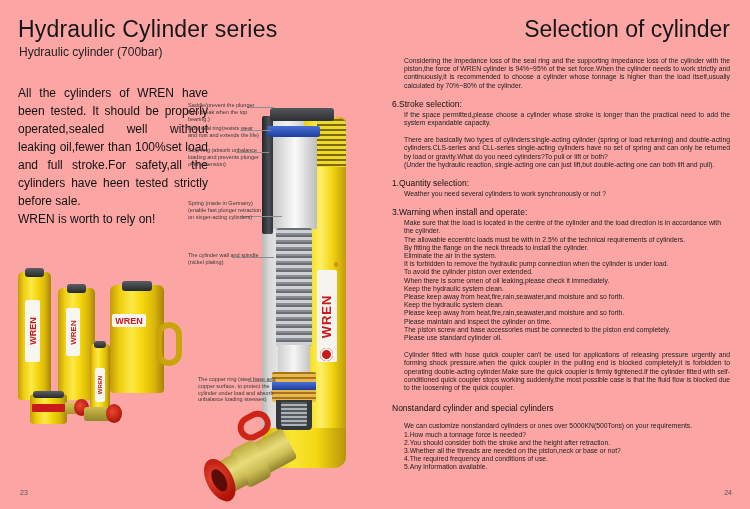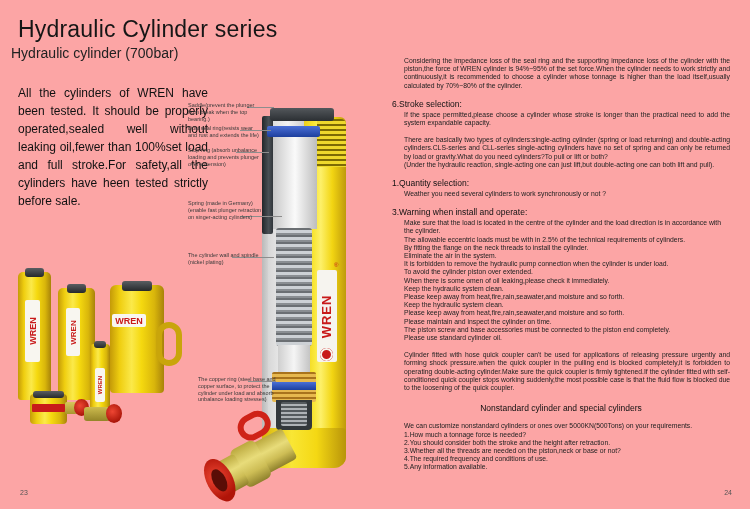--- a/index.html
+++ b/index.html
@@ -5,21 +5,21 @@
   html,body{margin:0;padding:0;background:#e9e9e9;}
   *{box-sizing:border-box;}
   .spread{
     position:relative;width:750px;height:509px;background:#fca5a5;
     font-family:Liberation Sans, sans-serif;color:#1c1c1c;overflow:hidden;
     margin:0 auto;
     padding-left:20px;
   }
   
   .lp-title{position:absolute;left:18px;top:16px;font-size:23px;font-weight:400;letter-spacing:.2px;color:#161616;margin:0;}
-  .lp-subtitle{position:absolute;left:11px;top:45px;font-size:14px;color:#222;}
+  .lp-subtitle{position:absolute;left:19px;top:45px;font-size:12px;color:#222;}
   .lp-intro{position:absolute;left:18px;top:84px;width:190px;font-size:12px;line-height:18px;color:#111;}
   .lp-intro .justify{text-align:justify;}
   .page-num{position:absolute;font-size:7px;color:#555;}
   .page-num.left{left:20px;top:489px;}
   .page-num.right{right:18px;top:489px;}
 
   
   .dlabel{position:absolute;width:74px;font-size:5.5px;line-height:6.8px;color:#3a3a3a;}
   #dl1{left:188px;top:102px;}
   #dl2{left:188px;top:125px;}
@@ -106,33 +106,34 @@
   .fit-cap{left:106px;top:404px;width:16px;height:19px;border-radius:50%;background:radial-gradient(circle at 40% 40%,#ee4633,#a81408 75%);}
 
   
   .rp-title{position:absolute;right:20px;top:16px;font-size:23px;font-weight:400;color:#161616;margin:0;}
   .rp-body{position:absolute;left:392px;top:57px;width:338px;}
   .section{margin-bottom:9px;}
   .section-heading{font-size:8.5px;color:#111;margin-bottom:2px;}
   .section-body{margin-left:12px;font-size:6.8px;line-height:8.2px;color:#222;}
   .section-body.justify .item{text-align:justify;}
   .note-para{margin-left:12px;margin-top:9px;font-size:6.8px;line-height:8.2px;color:#222;text-align:justify;}
-  .ns-heading{font-size:8.5px;color:#111;margin-top:11px;margin-bottom:9px;text-align:center;}
+  .ns-heading{font-size:8.5px;color:#111;margin-top:11px;margin-bottom:9px;}
   .ns-body{margin-left:12px;font-size:6.8px;line-height:8.2px;color:#222;}
 </style>
 </head>
 <body>
 
 <div class="spread">
 
   <h1 class="lp-title">Hydraulic Cylinder series</h1>
   <div class="lp-subtitle">Hydraulic cylinder (700bar)</div>
 
   <div class="lp-intro">
     <div class="justify">All the cylinders of WREN have been tested. It should be properly operated,sealed well without leaking oil,fewer than 100%set load and full stroke.For safety,all the cylinders have heen tested strictly before sale.</div>
+    <div>WREN is worth to rely on!</div>
   </div>
 
   <div class="cyl" id="c1">
     <div class="cap"></div>
   </div>
   <div class="vbrand" style="left:25px;top:300px;width:15px;height:62px;">
     <span style="font-size:9px;">WREN</span>
   </div>
 
   <div class="cyl" id="c2">
@@ -204,20 +205,21 @@
   <div class="leader" id="ll6"></div>
   <div class="dlabel" id="dl1">Saddle(prevent the plunger from break when the top bearing.)</div>
   <div class="dlabel" id="dl2">Dust seal ring(resists wear and rust and extends the life)</div>
   <div class="dlabel" id="dl3">Stop ring (absorb unbalance loading and prevents plunger over-extension)</div>
   <div class="dlabel" id="dl4">Spring (made in Germany) (enable fast plunger retraction on singer-acting cylinders)</div>
   <div class="dlabel" id="dl5">The cylinder wall and spindle (nickel plating)</div>
   <div class="dlabel" id="dl6">The copper ring (steel base and copper surface, to protect the cylinder under load and absorb unbalance loading stresses)</div>
 
   <div class="page-num left">23</div>
 
+  <h1 class="rp-title">Selection of cylinder</h1>
 
   <div class="rp-body">
 
     <div class="section">
       <div class="section-body justify">
 
       <div class="item">Considering the impedance loss of the seal ring and the supporting impedance loss of the cylinder with the piston,the force of WREN cylinder is 94%~95% of the set force.When the cylinder needs to work strictly and continuously,it is recommended to choose a cylinder whose tonnage is higher than the load itself,usually calculated by 70%~80% of the cylinder.</div>
         </div>
     </div>
 

